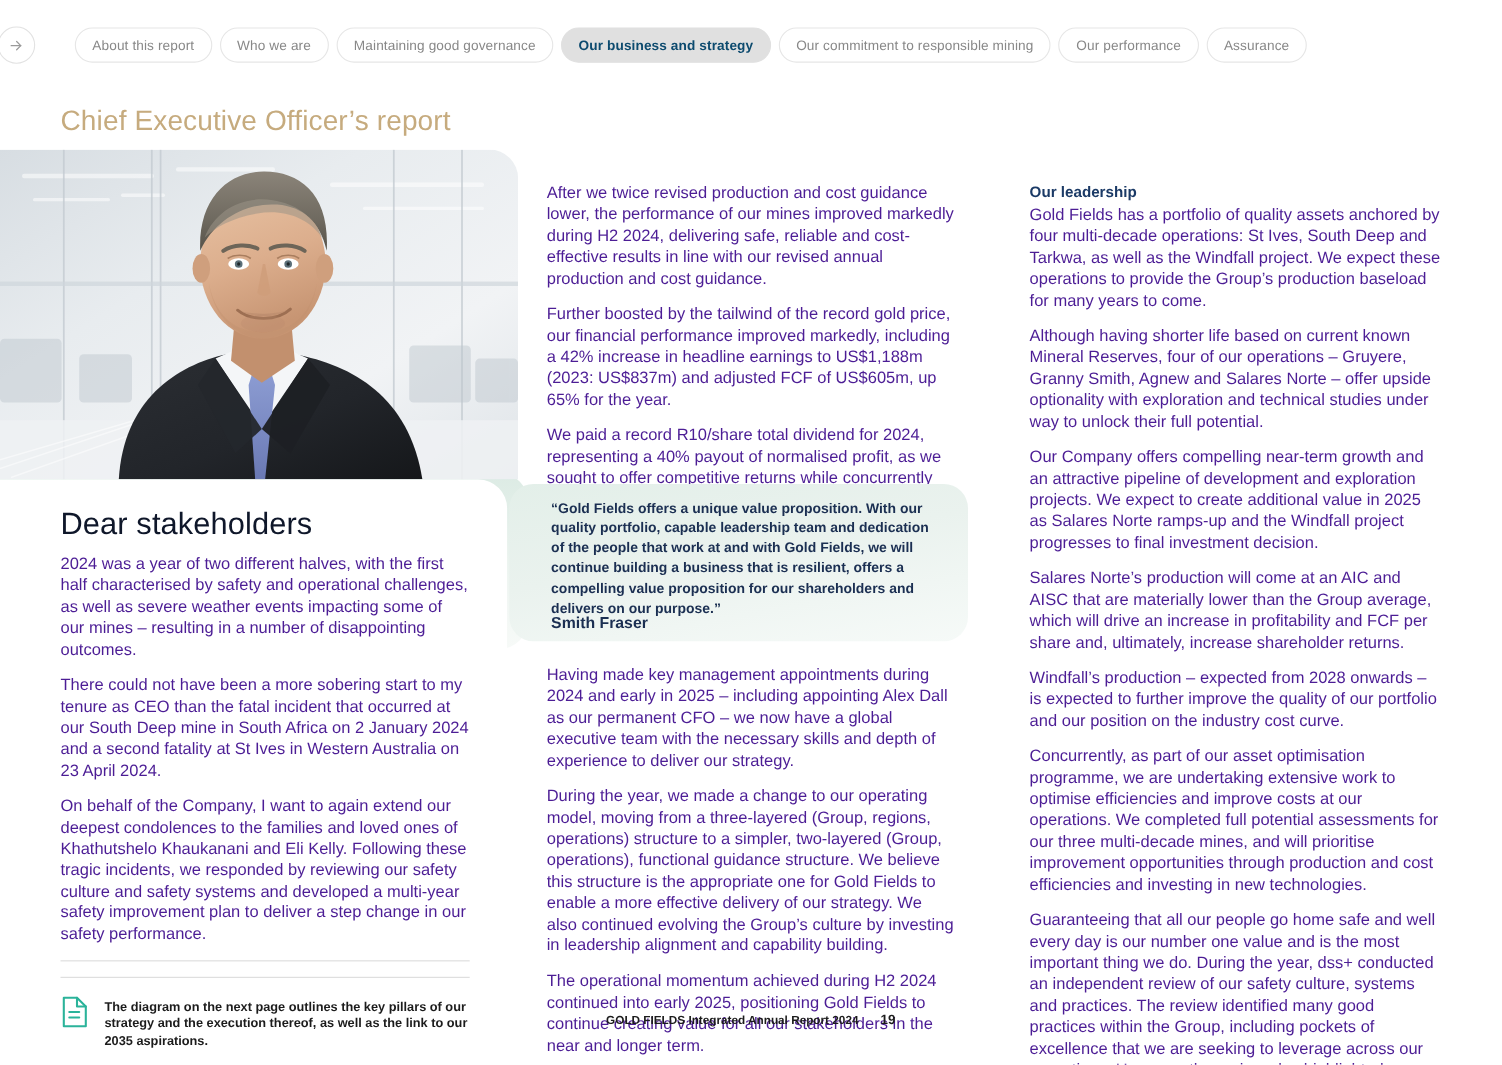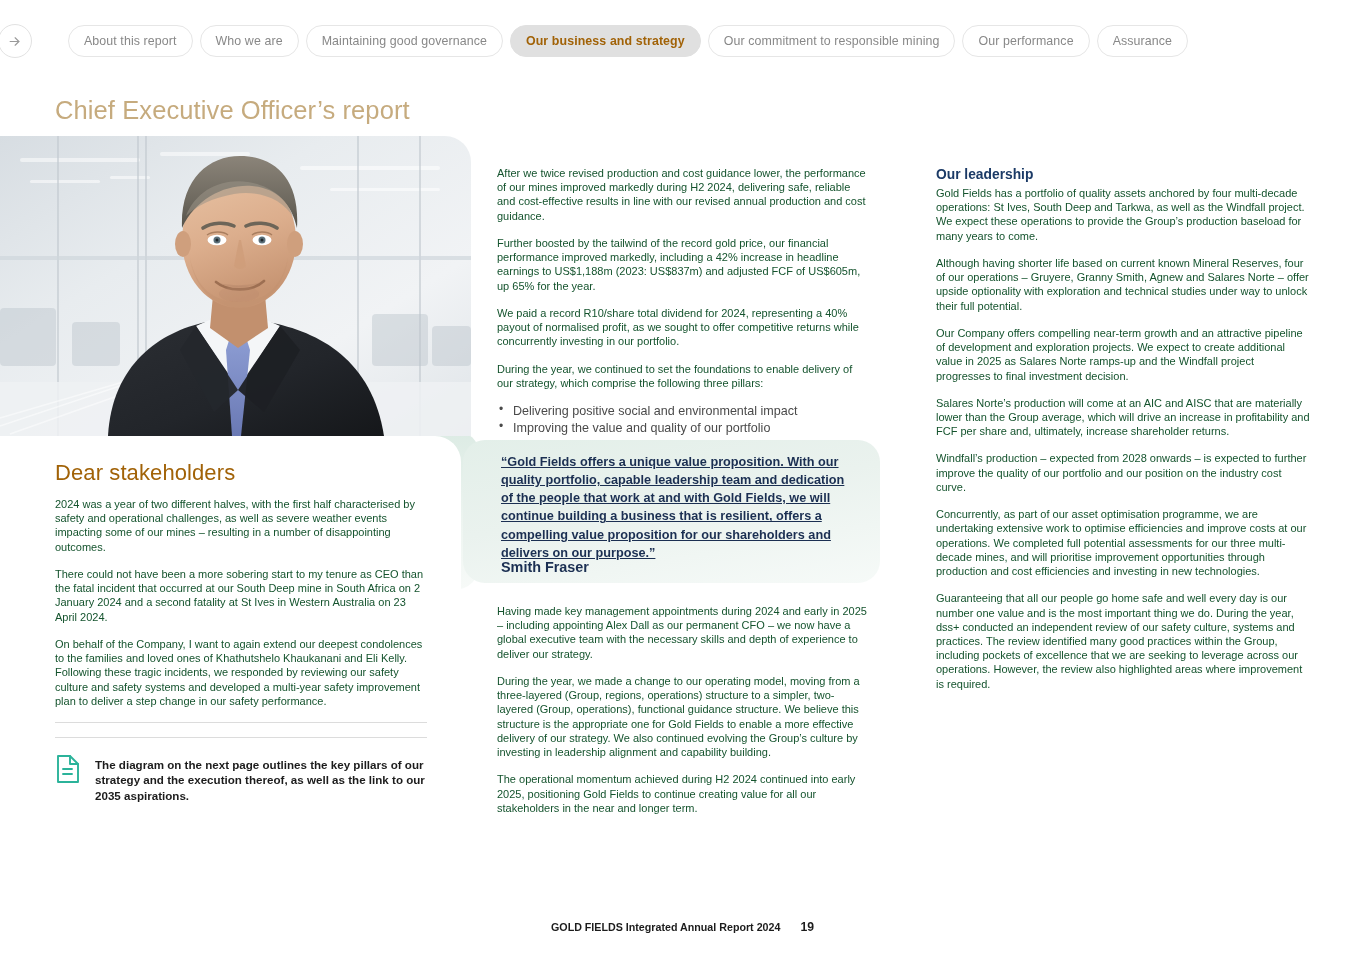--- a/index.html
+++ b/index.html
@@ -27,21 +27,21 @@
   .circle-btn svg { display: block; }
   .nav-gap { width: 22px; }
   .pill {
     height: 32px; border-radius: 16px; border: 1px solid #e6e6e6;
     background: #fff; color: #888888;
     font-size: 12.4px; line-height: 1;
     display: flex; align-items: center; padding: 0 15px;
     white-space: nowrap; flex: 0 0 auto;
     letter-spacing: .1px;
   }
-  .pill.active { background: #e0e0e0; border-color: #e0e0e0; color: #a16207; font-weight: 700; }
+  .pill.active { background: #e0e0e0; border-color: #e0e0e0; color: #0c4a6e; font-weight: 700; }
 
   
   .page-title {
     position: absolute; left: 55px; top: 96px;
     font-size: 25.5px; color: #c6ab7e; font-weight: 400;
     letter-spacing: .1px;
   }
 
   
   .mintcard {
@@ -55,25 +55,25 @@
   }
   .photo svg { display:block; width: 471px; height: 300px; }
 
   .leftwhite {
     position: absolute; left: 0; top: 436px; width: 461px; height: 520px;
     background: #ffffff; border-radius: 0 26px 0 0;
   }
 
   .left-col { position: absolute; left: 55px; top: 460px; width: 372px; }
   .sub-title {
-    font-size: 22px; color: #a16207; font-weight: 400;
+    font-size: 28px; color: #0f172a; font-weight: 400;
     margin-bottom: 11px; letter-spacing: .1px;
   }
   .body-p {
-    font-size: 11px; line-height: 1.295; color: #14532d;
+    font-size: 15px; line-height: 1.295; color: #4c1d95;
     margin-bottom: 13px;
   }
   .hr { height: 1px; background: #dcdcdc; margin: 14px 0 0 0; width: 372px; }
 
   .callout { display: flex; gap: 14px; align-items: flex-start; padding: 16px 0 4px 0; }
   .doc-icon { flex: 0 0 auto; width: 26px; height: 30px; }
   .callout-text {
     font-size: 11.6px; line-height: 1.32; color: #1c1c1c; font-weight: 700;
     padding-top: 3px;
   }
@@ -91,21 +91,21 @@
   }
 
   
   .quotebox {
     position: absolute; left: 463px; top: 440px; width: 417px; height: 143px;
     background: linear-gradient(170deg,#e3efe9 0%, #eaf2ee 45%, #f6faf8 100%);
     border-radius: 22px;
   }
   .quote-text {
     position: absolute; left: 501px; top: 453px; width: 350px;
-    font-size: 12.7px; line-height: 1.43; font-weight: 700; color: #1b2f52; text-decoration: underline;
+    font-size: 12.7px; line-height: 1.43; font-weight: 700; color: #1b2f52;
   }
   .quote-author {
     position: absolute; left: 501px; top: 559px;
     font-size: 14.4px; font-weight: 700; color: #1b2f52;
   }
 
   
   .right-col { position: absolute; left: 936px; top: 166px; width: 374px; }
   .h2 {
     font-size: 13.8px; font-weight: 700; color: #1b3a66;

